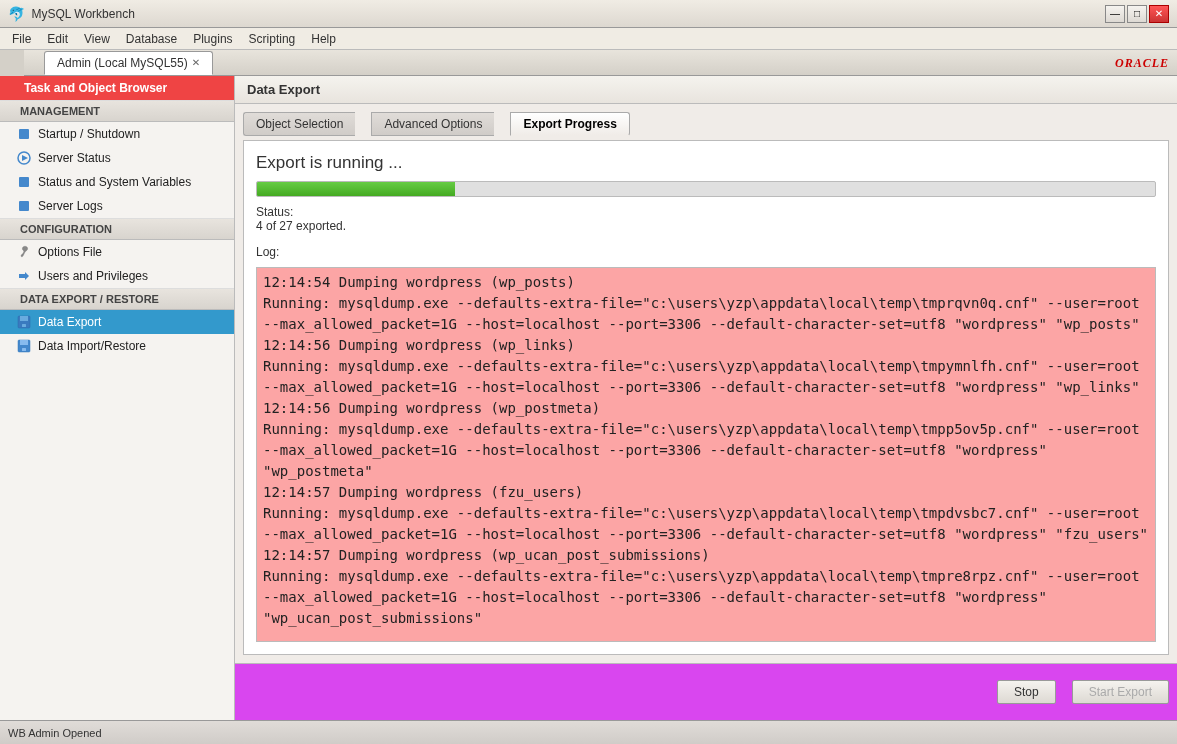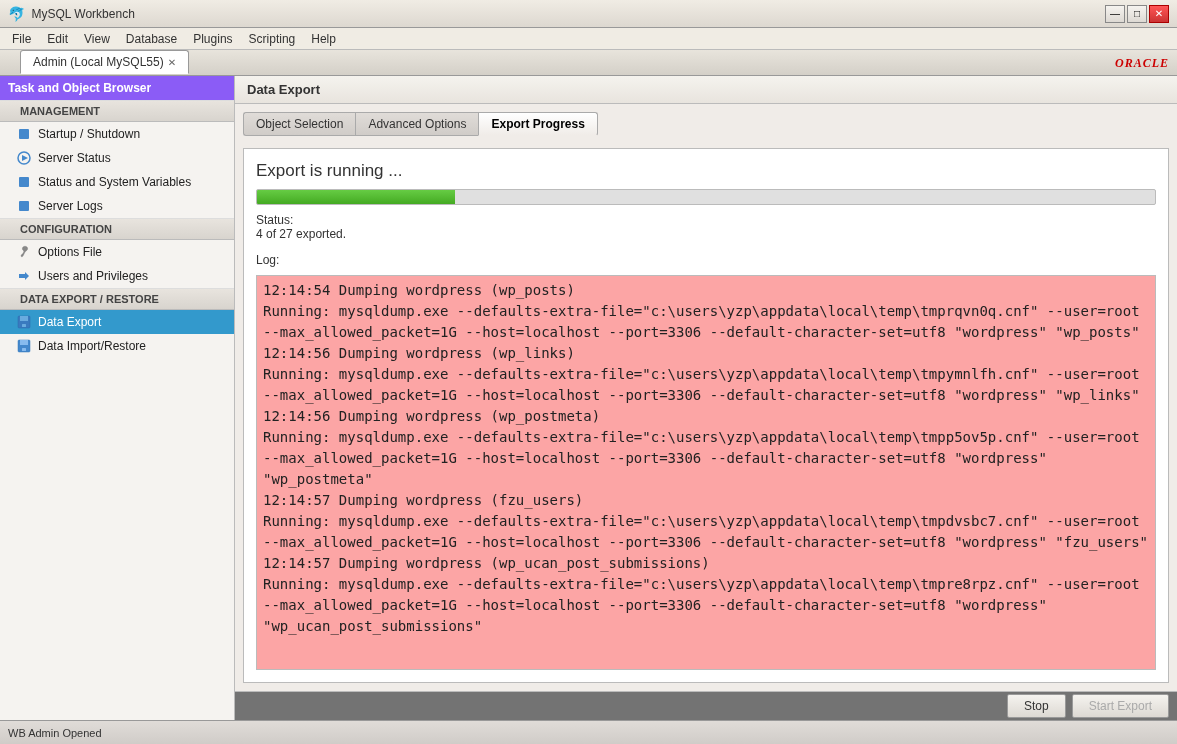--- a/index.html
+++ b/index.html
@@ -38,23 +38,24 @@
       cursor: pointer;
       color: #333;
       font-size: 12px;
     }
 
     
     #tabbar {
       background: linear-gradient(to bottom, #e8e4dc, #d4d0c8);
       height: 26px;
       display: flex;
-      align-items: flex-start;
+      align-items: center;
       padding: 0 20px;
       border-bottom: 1px solid #999;
+      margin-left: 24px;
     }
     .tab {
       padding: 4px 12px;
       background: linear-gradient(to bottom, #ddd9d1, #c8c4bc);
       border: 1px solid #999;
       border-bottom: none;
       cursor: pointer;
       font-size: 12px;
       color: #333;
       display: flex; align-items: center; gap: 4px;
@@ -84,23 +85,23 @@
     .sidebar-section-header {
       background: linear-gradient(to bottom, #e8e4de, #d8d4ce);
       padding: 4px 20px;
       font-size: 11px;
       font-weight: bold;
       color: #444;
       border-bottom: 1px solid #bbb;
       border-top: 1px solid #ddd;
     }
     .sidebar-header-bar {
-      background: #8b5cf6;
+      background: #ef4444;
       color: white;
-      padding: 5px 8px;
+      padding: 5px 24px;
       font-size: 12px;
       font-weight: bold;
     }
     .sidebar-item {
       display: flex;
       align-items: center;
       padding: 4px 8px 4px 16px;
       cursor: pointer;
       color: #222;
       font-size: 12px;
@@ -129,22 +130,22 @@
       flex: 1;
       padding: 8px;
       overflow: hidden;
       display: flex;
       flex-direction: column;
     }
 
     
     #inner-tabs {
       display: flex;
-      gap: 0;
-      margin-bottom: 12px;
+      gap: 16px;
+      margin-bottom: 4px;
     }
     .inner-tab {
       padding: 4px 12px;
       background: linear-gradient(to bottom, #e0dcd8, #d0ccc8);
       border: 1px solid #aaa;
       cursor: pointer;
       font-size: 12px;
       color: #333;
       border-right: none;
     }
@@ -193,23 +194,23 @@
       font-size: 14px;
       font-family: Consolas, monospace;
       color: #222;
       line-height: 1.5;
     }
 
     
     #bottom-buttons {
       display: flex;
       justify-content: flex-end;
-      gap: 6px;
-      padding: 2px 8px;
-      background: #737373;
+      gap: 16px;
+      padding: 16px 8px;
+      background: #d946ef;
       border-top: 1px solid #bbb;
     }
     .action-btn {
       padding: 4px 16px;
       background: linear-gradient(to bottom, #f5f3ef, #ddd9d3);
       border: 1px solid #999;
       cursor: pointer;
       font-size: 12px;
       color: #333;
       border-radius: 2px;

